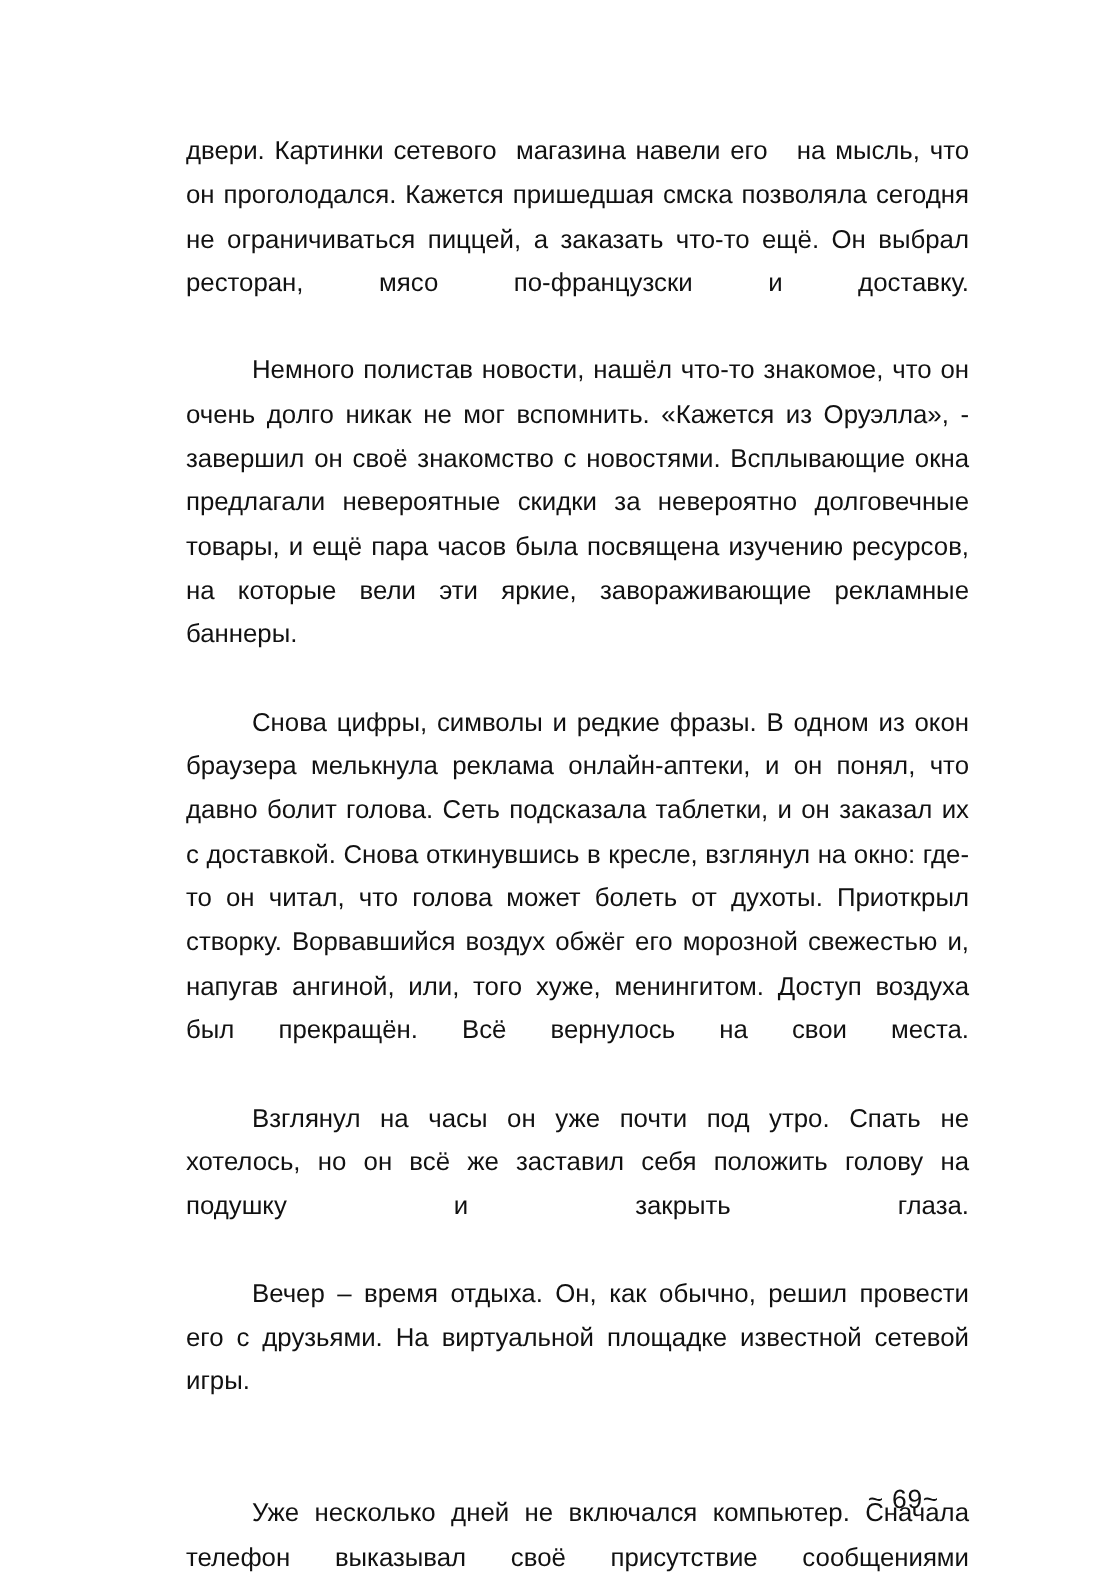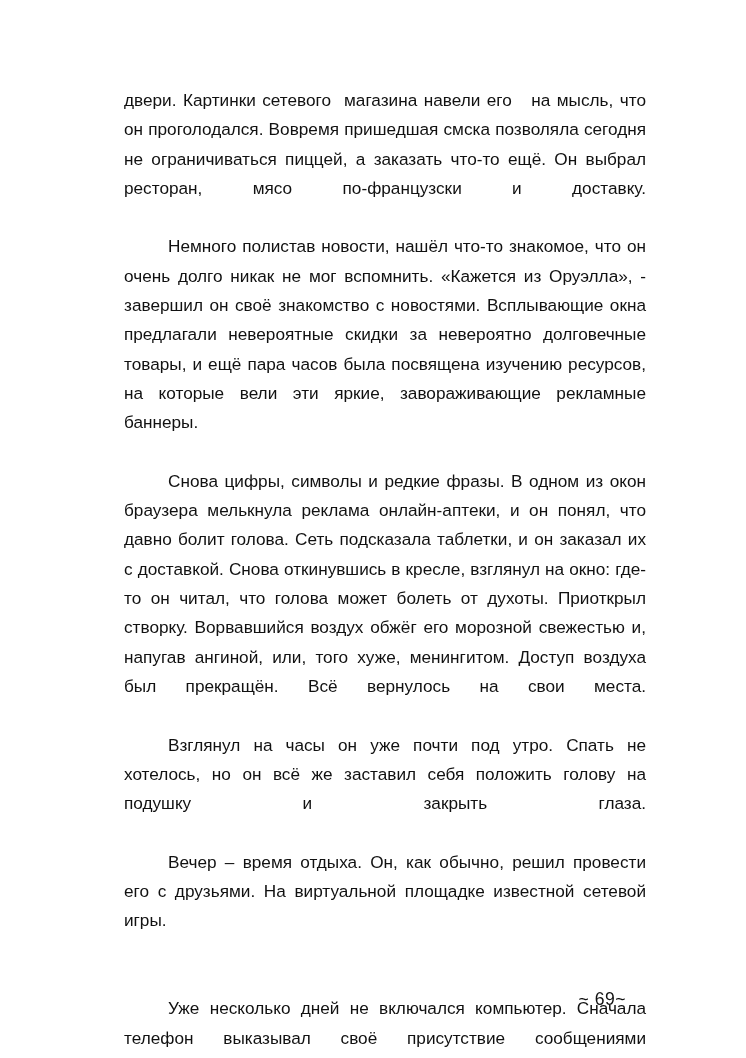--- a/index.html
+++ b/index.html
@@ -73,21 +73,21 @@
     letter-spacing: 0.5px;
   }
 </style>
 </head>
 <body>
 
 <div id="page">
 
   <div id="text-block">
 
-    <p class="para no-indent">двери. Картинки сетевого  магазина навели его   на мысль, что он проголодался. Вовремя пришедшая смска позволяла сегодня не ограничиваться пиццей, а заказать что-то ещё. Он выбрал ресторан, мясо по-французски и доставку.</p>
+    <p class="para no-indent">двери. Картинки сетевого  магазина навели его   на мысль, что он проголодался. Кажется пришедшая смска позволяла сегодня не ограничиваться пиццей, а заказать что-то ещё. Он выбрал ресторан, мясо по-французски и доставку.</p>
 
     <p class="para">Немного полистав новости, нашёл что-то знакомое, что он очень долго никак не мог вспомнить. «Кажется из Оруэлла», - завершил он своё знакомство с новостями. Всплывающие окна предлагали невероятные скидки за невероятно долговечные товары, и ещё пара часов была посвящена изучению ресурсов, на которые вели эти яркие, завораживающие рекламные баннеры.</p>
 
     <p class="para">Снова цифры, символы и редкие фразы. В одном из окон браузера мелькнула реклама онлайн-аптеки, и он понял, что давно болит голова. Сеть подсказала таблетки, и он заказал их  с доставкой. Снова откинувшись в кресле, взглянул на окно: где-то он читал, что голова может болеть от духоты. Приоткрыл створку. Ворвавшийся воздух обжёг его морозной свежестью и, напугав ангиной, или, того хуже, менингитом. Доступ воздуха был прекращён. Всё вернулось на свои места.</p>
 
     <p class="para">Взглянул на часы он уже почти под утро. Спать не хотелось, но он всё же заставил себя положить голову на подушку и закрыть глаза.</p>
 
     <p class="para">Вечер – время отдыха. Он, как обычно, решил провести его с друзьями. На виртуальной площадке известной сетевой игры.</p>
 
     <div class="spacer"></div>

